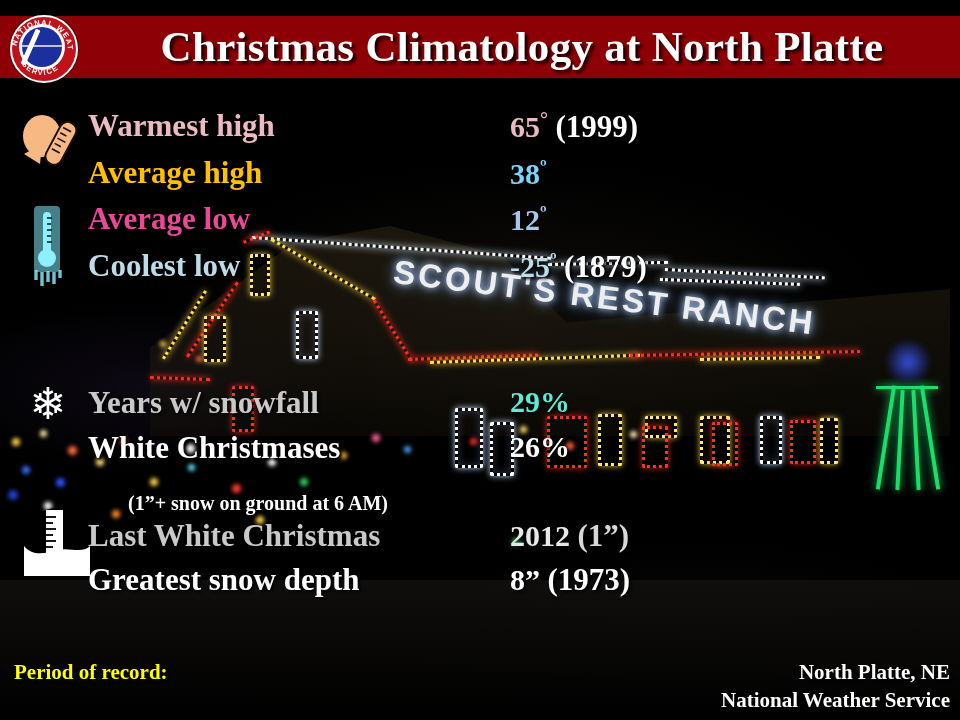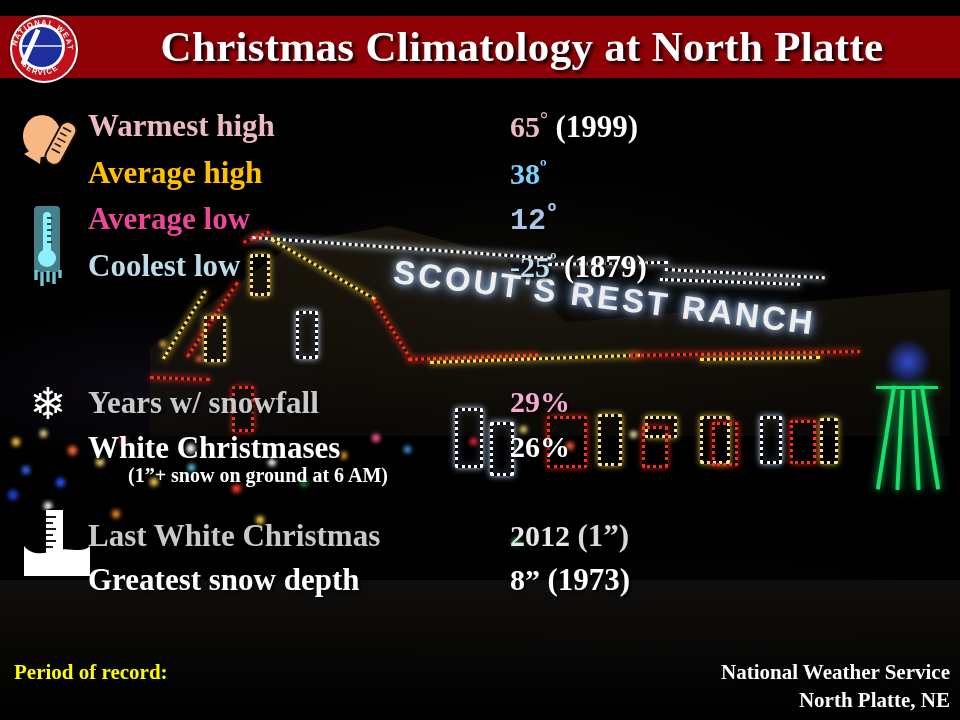--- a/index.html
+++ b/index.html
@@ -255,51 +255,51 @@
 
   <div class="row" style="top:155px;">
     <span class="lbl" style="color:#ffc000;">Average high</span>
     <span class="val" style="color:#7dd3fc;">
       <span>38</span><span class="deg">º</span>
     </span>
   </div>
 
   <div class="row" style="top:201px;">
     <span class="lbl" style="color:#ec4899;">Average low</span>
-    <span class="val" style="color:#a9c6ea;font-family:Liberation Mono, monospace;">
+    <span class="val" style="color:#a9c6ea;">
       <span>12</span><span class="deg">º</span>
     </span>
   </div>
 
   <div class="row" style="top:248px;">
     <span class="lbl" style="color:#bcdce8;">Coolest low</span>
     <span class="val" style="color:#bcdce8;">
       <span>-25</span><span class="deg">º</span>
       <span class="yr">(1879)</span>
     </span>
   </div>
 
   <div class="row" style="top:343px;">
   </div>
 
   <div class="row" style="top:385px;">
     <span class="lbl" style="color:#c9c9c9;">Years w/ snowfall</span>
-    <span class="val" style="color:#f9a8d4;">
+    <span class="val" style="color:#5eead4;">
       <span>29%</span>
     </span>
   </div>
 
   <div class="row" style="top:430px;">
     <span class="lbl" style="color:#ffffff;">White Christmases</span>
     <span class="val" style="color:#ffffff;">
       <span>26%</span>
     </span>
   </div>
 
-  <div class="note" style="top:464px;">(1”+ snow on ground at 6 AM)</div>
+  <div class="note" style="top:492px;">(1”+ snow on ground at 6 AM)</div>
 
   <div class="row" style="top:518px;">
     <span class="lbl" style="color:#c9c9c9;">Last White Christmas</span>
     <span class="val" style="color:#e8e8e8;">
       <span>2012</span>
       <span class="yr" style="color:#d8d8d8;">(1”)</span>
     </span>
   </div>
 
   <div class="row" style="top:562px;">
@@ -308,17 +308,17 @@
       <span>8”</span>
       <span class="yr">(1973)</span>
     </span>
   </div>
 
   <div id="foot-left">
     <div>Period of record:</div>
   </div>
 
   <div id="foot-right">
+    <div>North Platte, NE</div>
     <div>National Weather Service</div>
-    <div>North Platte, NE</div>
   </div>
 
 </div>
 
 </body></html>

